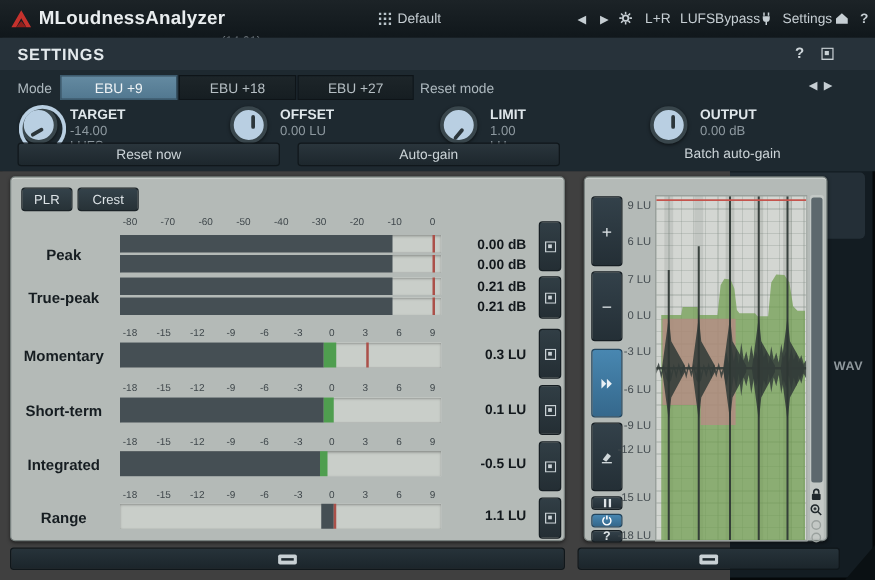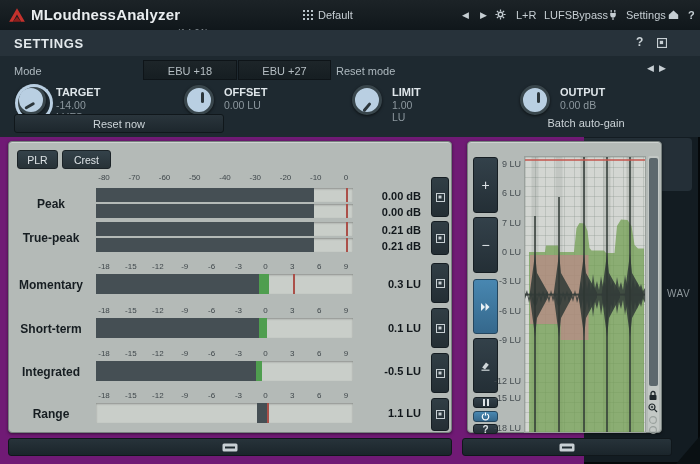--- a/index.html
+++ b/index.html
@@ -42,21 +42,21 @@
             border:3px solid #b9cfe2;border-bottom-color:transparent;box-sizing:border-box;}
   .knob-label{color:#dfe6ea;font-size:11px;font-weight:bold;}
   .knob-value{color:#8d989f;font-size:10.5px;margin-top:1px;}
 
   .action-btn{height:19px;line-height:19px;text-align:center;font-size:11px;color:#ccd4d8;
               background:linear-gradient(#2a353c,#1d272d);border:1px solid #10171b;
               border-radius:3px;box-sizing:border-box;}
   .flat-btn{height:19px;line-height:19px;text-align:center;font-size:11px;color:#ccd4d8;}
 
   
-  #main{left:0;top:137px;width:584px;height:327px;background:#701a75;}
+  #main{left:0;top:137px;width:584px;height:327px;background:#404040;}
   .panel{background:#b4bab7;border-radius:4px;border:1px solid #78817f;box-sizing:border-box;
          box-shadow:inset 0 1px 0 rgba(255,255,255,.35), 0 1px 3px rgba(0,0,0,.5);}
 
   .toggle-btn{height:19px;line-height:19px;text-align:center;font-size:10.5px;color:#dde3e6;
               background:linear-gradient(#34424a,#273237);border:1px solid #1b2327;
               border-radius:3px;box-sizing:border-box;}
 
   .meter-label{width:80px;text-align:center;color:#161d21;font-size:12px;font-weight:bold;}
   .meter-value{width:62px;text-align:right;color:#12181c;font-size:11px;font-weight:bold;}
   .track{left:87px;width:257px;background:#c9cec9;box-shadow:inset 0 1px 2px rgba(0,0,0,.3);}
@@ -77,21 +77,21 @@
   .vscale{width:24px;font-size:9px;color:#454d51;}
   .vscale .tick{position:absolute;right:0;transform:translateY(-50%);white-space:nowrap;}
   #plot{left:56px;top:14px;width:120px;height:275px;background:#d3d6d2;border:1px solid #99a09c;
         box-sizing:content-box;
         background-image:
           repeating-linear-gradient(to right, rgba(120,132,124,.25) 0 1px, transparent 1px 9.8px),
           repeating-linear-gradient(to bottom, rgba(120,132,124,.25) 0 1px, transparent 1px 9.8px);}
   #scrollbar{left:180px;top:14px;width:11px;height:275px;background:#c3c8c5;border-radius:2px;}
   #scroll-thumb{position:absolute;left:1px;top:2px;width:9px;height:228px;background:#5d686d;border-radius:2px;}
 
-  .side-label{color:#8f989d;font-size:10px;font-weight:normal;letter-spacing:.5px;text-align:right;}
+  .side-label{color:#8f989d;font-size:10px;font-weight:bold;letter-spacing:.5px;text-align:right;}
 
   
   .bottom-bar{height:18px;background:linear-gradient(#27333a,#1b252b);border:1px solid #10171b;
               border-radius:3px;box-sizing:border-box;display:flex;align-items:center;justify-content:center;}
   #resize-grip{left:676px;top:436px;width:0;height:0;border-left:24px solid transparent;
                border-bottom:28px solid #0a1013;}
 </style>
 </head>
 <body>
 
@@ -137,20 +137,21 @@
     <svg class="abs" style="left:657px;top:8px" width="10" height="10" viewBox="0 0 9 9">
       <rect x="0.5" y="0.5" width="8" height="8" fill="none" stroke="#c8d0d4"></rect>
       <rect x="2.5" y="2.5" width="3" height="3" fill="#c8d0d4"></rect>
     </svg>
   </div>
 
   <div id="controls" class="abs">
     <div id="knobpanel" class="abs"></div>
 
     <span class="abs rowlabel" style="left:14px;top:9px">Mode</span>
+    <div class="abs tab selected" style="left:48px;top:4px;width:94px">EBU +9</div>
     <div class="abs tab" style="left:143px;top:4px;width:94px">EBU +18</div>
     <div class="abs tab" style="left:238px;top:4px;width:93px">EBU +27</div>
     <span class="abs rowlabel" style="left:336px;top:9px">Reset mode</span>
     <span class="abs tb-arrow" style="left:647px;top:7px">◀</span>
     <span class="abs tb-arrow" style="left:659px;top:7px">▶</span>
 
     <div class="abs" style="left:16px;top:29px">
       <div class="knob abs" style="left:0;top:0">
         <div class="knob-arc"></div>
         <div class="knob-pointer" style="transform:rotate(-120deg)"></div>
@@ -182,20 +183,21 @@
       <div class="knob abs" style="left:0;top:0">
         <div class="knob-pointer" style="transform:rotate(0deg)"></div>
       </div>
       <div class="abs" style="left:40px;top:1px">
         <div class="knob-label">OUTPUT</div>
         <div class="knob-value">0.00 dB</div>
       </div>
     </div>
 
     <div class="abs action-btn" style="left:14px;top:58px;width:210px">Reset now</div>
+    <div class="abs action-btn" style="left:238px;top:58px;width:210px">Auto-gain</div>
     <div class="abs flat-btn" style="left:480px;top:58px;width:212px">Batch auto-gain</div>
   </div>
 
   <div id="main" class="abs">
 
     <div class="abs panel" style="left:8px;top:4px;width:444px;height:292px">
 
       <div class="abs toggle-btn" style="left:8px;top:8px;width:41px">PLR</div>
       <div class="abs toggle-btn" style="left:53px;top:8px;width:49px">Crest</div>
 
@@ -379,21 +381,21 @@
       <div class="abs side-btn" style="top:282px;height:10px;font-size:10px;font-weight:bold">?</div>
 
       <div class="abs vscale" style="left:29px;top:14px;height:275px">
           <span class="tick" style="top: 8px;">9 LU</span>
           <span class="tick" style="top: 37.3px;">6 LU</span>
           <span class="tick" style="top: 66.6px;">7 LU</span>
           <span class="tick" style="top: 95.9px;">0 LU</span>
           <span class="tick" style="top: 125.2px;">-3 LU</span>
           <span class="tick" style="top: 154.5px;">-6 LU</span>
           <span class="tick" style="top: 183.8px;">-9 LU</span>
-          <span class="tick" style="top: 225px;">-12 LU</span>
+          <span class="tick" style="top: 203px;">-12 LU</span>
           <span class="tick" style="top: 242.4px;">-15 LU</span>
           <span class="tick" style="top: 271.7px;">-18 LU</span>
         </div>
 
       <div id="plot" class="abs">
         <svg width="120" height="275" viewBox="0 0 120 275" preserveAspectRatio="none">
 
           <rect x="6.5" y="0" width="7" height="275" fill="#333c39" opacity="0.10"></rect>
           <rect x="30.5" y="0" width="7" height="275" fill="#333c39" opacity="0.10"></rect>
           <rect x="55.5" y="0" width="7" height="275" fill="#333c39" opacity="0.13"></rect>

